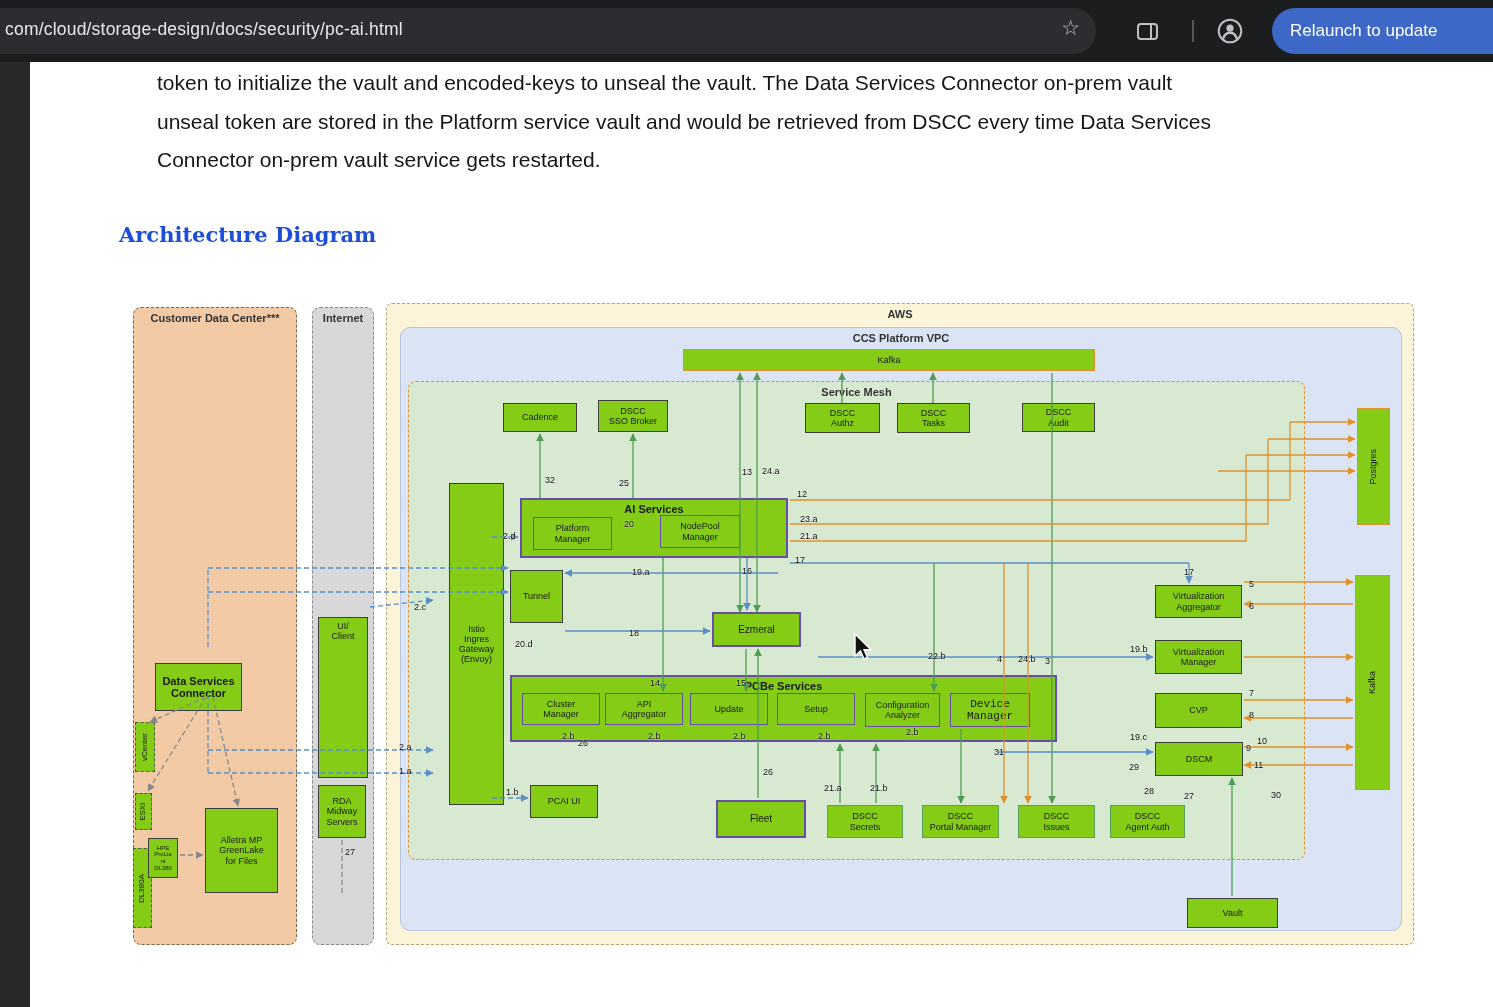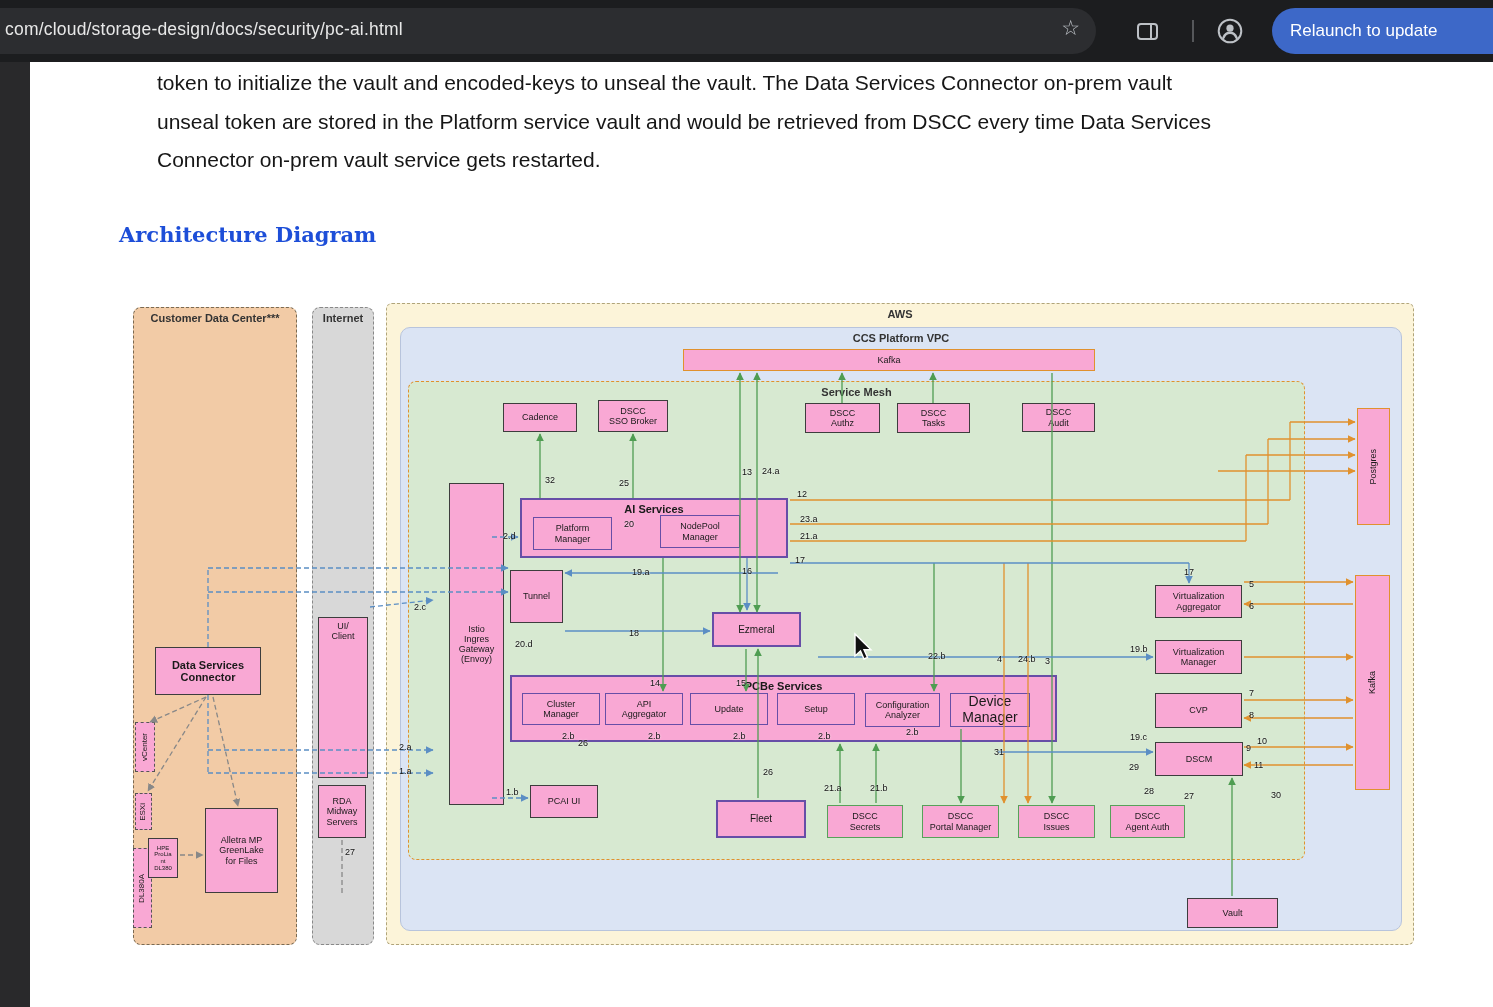--- a/index.html
+++ b/index.html
@@ -20,21 +20,21 @@
   
   .para{position:absolute;left:157px;top:64px;width:1300px;font-size:21px;line-height:38.5px;color:#161616;white-space:pre-line}
   .heading{position:absolute;left:119px;top:222px;font-family:"DejaVu Serif",serif;font-size:21px;font-weight:700;color:#1d4ed8}
 
   
   .diagram{position:absolute;left:118px;top:295px;width:1310px;height:668px}
   #nodes-layer,#labels-layer{position:absolute;inset:0}
   #edges{position:absolute;inset:0;pointer-events:none}
   .region{position:absolute}
   .rlabel{position:absolute;top:4px;left:0;right:0;text-align:center;font-size:11px;font-weight:700;color:#333}
-  .node{position:absolute;display:flex;align-items:center;justify-content:center;text-align:center;background:#f9a8d4;color:#1a1a1a;line-height:1.12}
+  .node{position:absolute;display:flex;align-items:center;justify-content:center;text-align:center;background:#84cc16;color:#1a1a1a;line-height:1.12}
   .node span{white-space:pre-line}
   .node.b{font-weight:700}
   .node.tp{align-items:flex-start;padding-top:3px;justify-content:center}
   .node.v span{writing-mode:vertical-rl;transform:rotate(180deg)}
   .s-plain{border:1px solid #3d3d3d}
   .s-purple{border:2px solid #674ea7}
   .s-purple-thin{border:1.4px solid #674ea7}
   .s-orange{border:1.4px solid #e0912e}
   .s-green{border:1.3px solid #57a15a}
   .s-dashed{border:1px dashed #555}
@@ -146,21 +146,21 @@
       <div class="node s-purple-thin" style="left: 572px; top: 398px; width: 78px; height: 32px; font-size: 9px;">
         <span>Update</span>
       </div>
       <div class="node s-purple-thin" style="left: 659px; top: 398px; width: 78px; height: 32px; font-size: 9px;">
         <span>Setup</span>
       </div>
       <div class="node s-purple-thin" style="left: 747px; top: 398px; width: 75px; height: 34px; font-size: 9px;">
         <span>Configuration
 Analyzer</span>
       </div>
-      <div class="node s-purple-thin" style="left: 832px; top: 398px; width: 80px; height: 34px; font-size: 14px;">
+      <div class="node s-purple-thin" style="left: 832px; top: 398px; width: 80px; height: 34px; font-size: 11px; font-family: Liberation Mono, monospace;">
         <span>Device
 Manager</span>
       </div>
       <div class="node s-plain" style="left: 412px; top: 490px; width: 68px; height: 33px; font-size: 9px;">
         <span>PCAI UI</span>
       </div>
       <div class="node s-purple" style="left: 598px; top: 505px; width: 90px; height: 38px; font-size: 10px;">
         <span>Fleet</span>
       </div>
       <div class="node s-green" style="left: 709px; top: 510px; width: 76px; height: 33px; font-size: 9px;">
@@ -195,21 +195,21 @@
       </div>
       <div class="node s-orange v" style="left: 1239px; top: 113px; width: 33px; height: 117px; font-size: 9px;">
         <span>Postgres</span>
       </div>
       <div class="node s-orange v" style="left: 1237px; top: 280px; width: 35px; height: 215px; font-size: 9px;">
         <span>Kafka</span>
       </div>
       <div class="node s-plain" style="left: 1069px; top: 603px; width: 91px; height: 30px; font-size: 9px;">
         <span>Vault</span>
       </div>
-      <div class="node s-plain b" style="left: 37px; top: 352px; width: 106px; height: 48px; font-size: 11px;">
+      <div class="node s-plain b" style="left: 37px; top: 368px; width: 87px; height: 48px; font-size: 11px;">
         <span>Data Services
 Connector</span>
       </div>
       <div class="node s-dashed v" style="left: 17px; top: 427px; width: 20px; height: 50px; font-size: 8px;">
         <span>vCenter</span>
       </div>
       <div class="node s-dashed v" style="left: 17px; top: 498px; width: 17px; height: 37px; font-size: 8px;">
         <span>ESXi</span>
       </div>
       <div class="node s-dashed v" style="left: 15px; top: 553px; width: 19px; height: 80px; font-size: 8px;">

